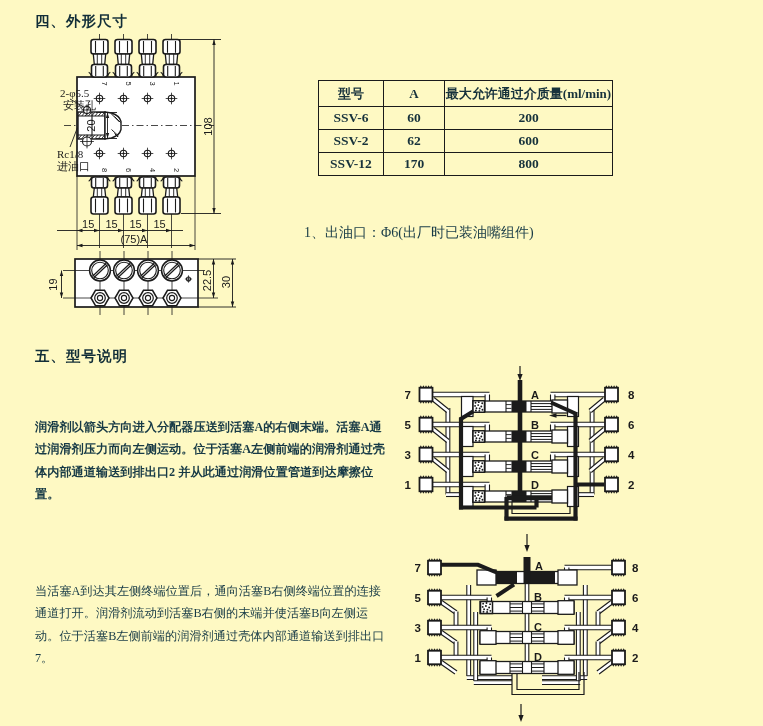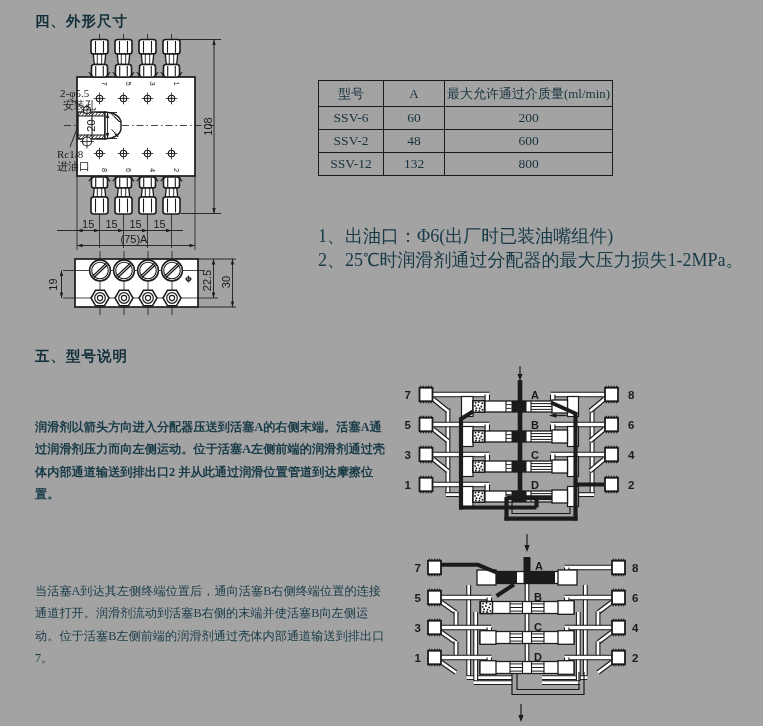--- a/index.html
+++ b/index.html
@@ -1,33 +1,33 @@
 <!DOCTYPE html>
 <html><head>
 <meta charset="utf-8">
 <style>
   html,body{margin:0;padding:0;background:#fff;}
-  #page{position:relative;width:763px;height:726px;background:#a3a3a3;overflow:hidden;
+  #page{position:relative;width:763px;height:726px;background:#fef9c3;overflow:hidden;
         font-family:"Liberation Serif",serif;color:#173a46;}
   .heading{position:absolute;left:35px;font-family:"Liberation Sans",sans-serif;
            font-weight:bold;font-size:14.5px;color:#122e38;letter-spacing:1px;}
   #sec4-heading{top:12px;}
   #sec5-heading{top:347px;}
   .para{position:absolute;left:35px;width:356px;font-size:12.2px;line-height:22.4px;
         color:#173a46;}
   #para1{top:416px;font-weight:bold;}
   #para2{top:580px;}
   #spec-table{position:absolute;left:318px;top:80px;border-collapse:collapse;
               table-layout:fixed;font-size:13.5px;color:#17323c;}
   #spec-table td,#spec-table th{border:1px solid #1b1b1b;text-align:center;
-              padding:0;font-weight:normal;}
+              padding:0;font-weight:bold;}
   #spec-table th{height:25px;white-space:nowrap;font-size:13px;}
   #spec-table td{height:22px;margin-left:24px;}
   .c1{width:64px;} .c2{width:60px;} .c3{width:167px;}
-  .note{position:absolute;left:318px;font-size:18px;color:#173a46;white-space:nowrap;}
+  .note{position:absolute;left:304px;font-size:14px;color:#173a46;white-space:nowrap;}
   #note1{top:224px;}
   #note2{top:248px;}
   #draw{position:absolute;left:0;top:0;}
   svg text{fill:#1b1b1b;}
   .dimtxt{font-family:"Liberation Sans",sans-serif;font-size:11px;}
   .cjk-sm{font-size:11px;}
   .portnum{font-family:"Liberation Sans",sans-serif;font-size:7.5px;}
   .schnum{font-family:"Liberation Sans",sans-serif;font-size:11.5px;font-weight:bold;}
   .schletter{font-family:"Liberation Sans",sans-serif;font-size:11px;font-weight:bold;}
 </style>
@@ -45,33 +45,32 @@
       <th class="c2">A</th>
       <th class="c3">最大允许通过介质量(ml/min)</th>
     </tr>
     <tr>
       <td>SSV-6</td>
       <td>60</td>
       <td>200</td>
     </tr>
     <tr>
       <td>SSV-2</td>
-      <td>48</td>
+      <td>62</td>
       <td>600</td>
     </tr>
     <tr>
       <td>SSV-12</td>
-      <td>132</td>
+      <td>170</td>
       <td>800</td>
     </tr>
   </tbody>
     </table>
 
   <div class="note" id="note1">1、出油口：Φ6(出厂时已装油嘴组件)</div>
-  <div class="note" id="note2">2、25℃时润滑剂通过分配器的最大压力损失1-2MPa。</div>
 
   <div class="heading" id="sec5-heading">五、型号说明</div>
 
   <div class="para" id="para1">润滑剂以箭头方向进入分配器压送到活塞A的右侧末端。活塞A通过润滑剂压力而向左侧运动。位于活塞A左侧前端的润滑剂通过壳体内部通道输送到排出口2 并从此通过润滑位置管道到达摩擦位置。</div>
   <div class="para" id="para2">当活塞A到达其左侧终端位置后，通向活塞B右侧终端位置的连接通道打开。润滑剂流动到活塞B右侧的末端并使活塞B向左侧运动。位于活塞B左侧前端的润滑剂通过壳体内部通道输送到排出口7。</div>
 
   <svg id="draw" width="763" height="726" viewBox="0 0 763 726">
 
     <g id="fv-shapes">
         <rect x="77" y="77" width="118" height="99" rx="0" stroke="#1b1b1b" stroke-width="1.7" fill="#fff"></rect>

